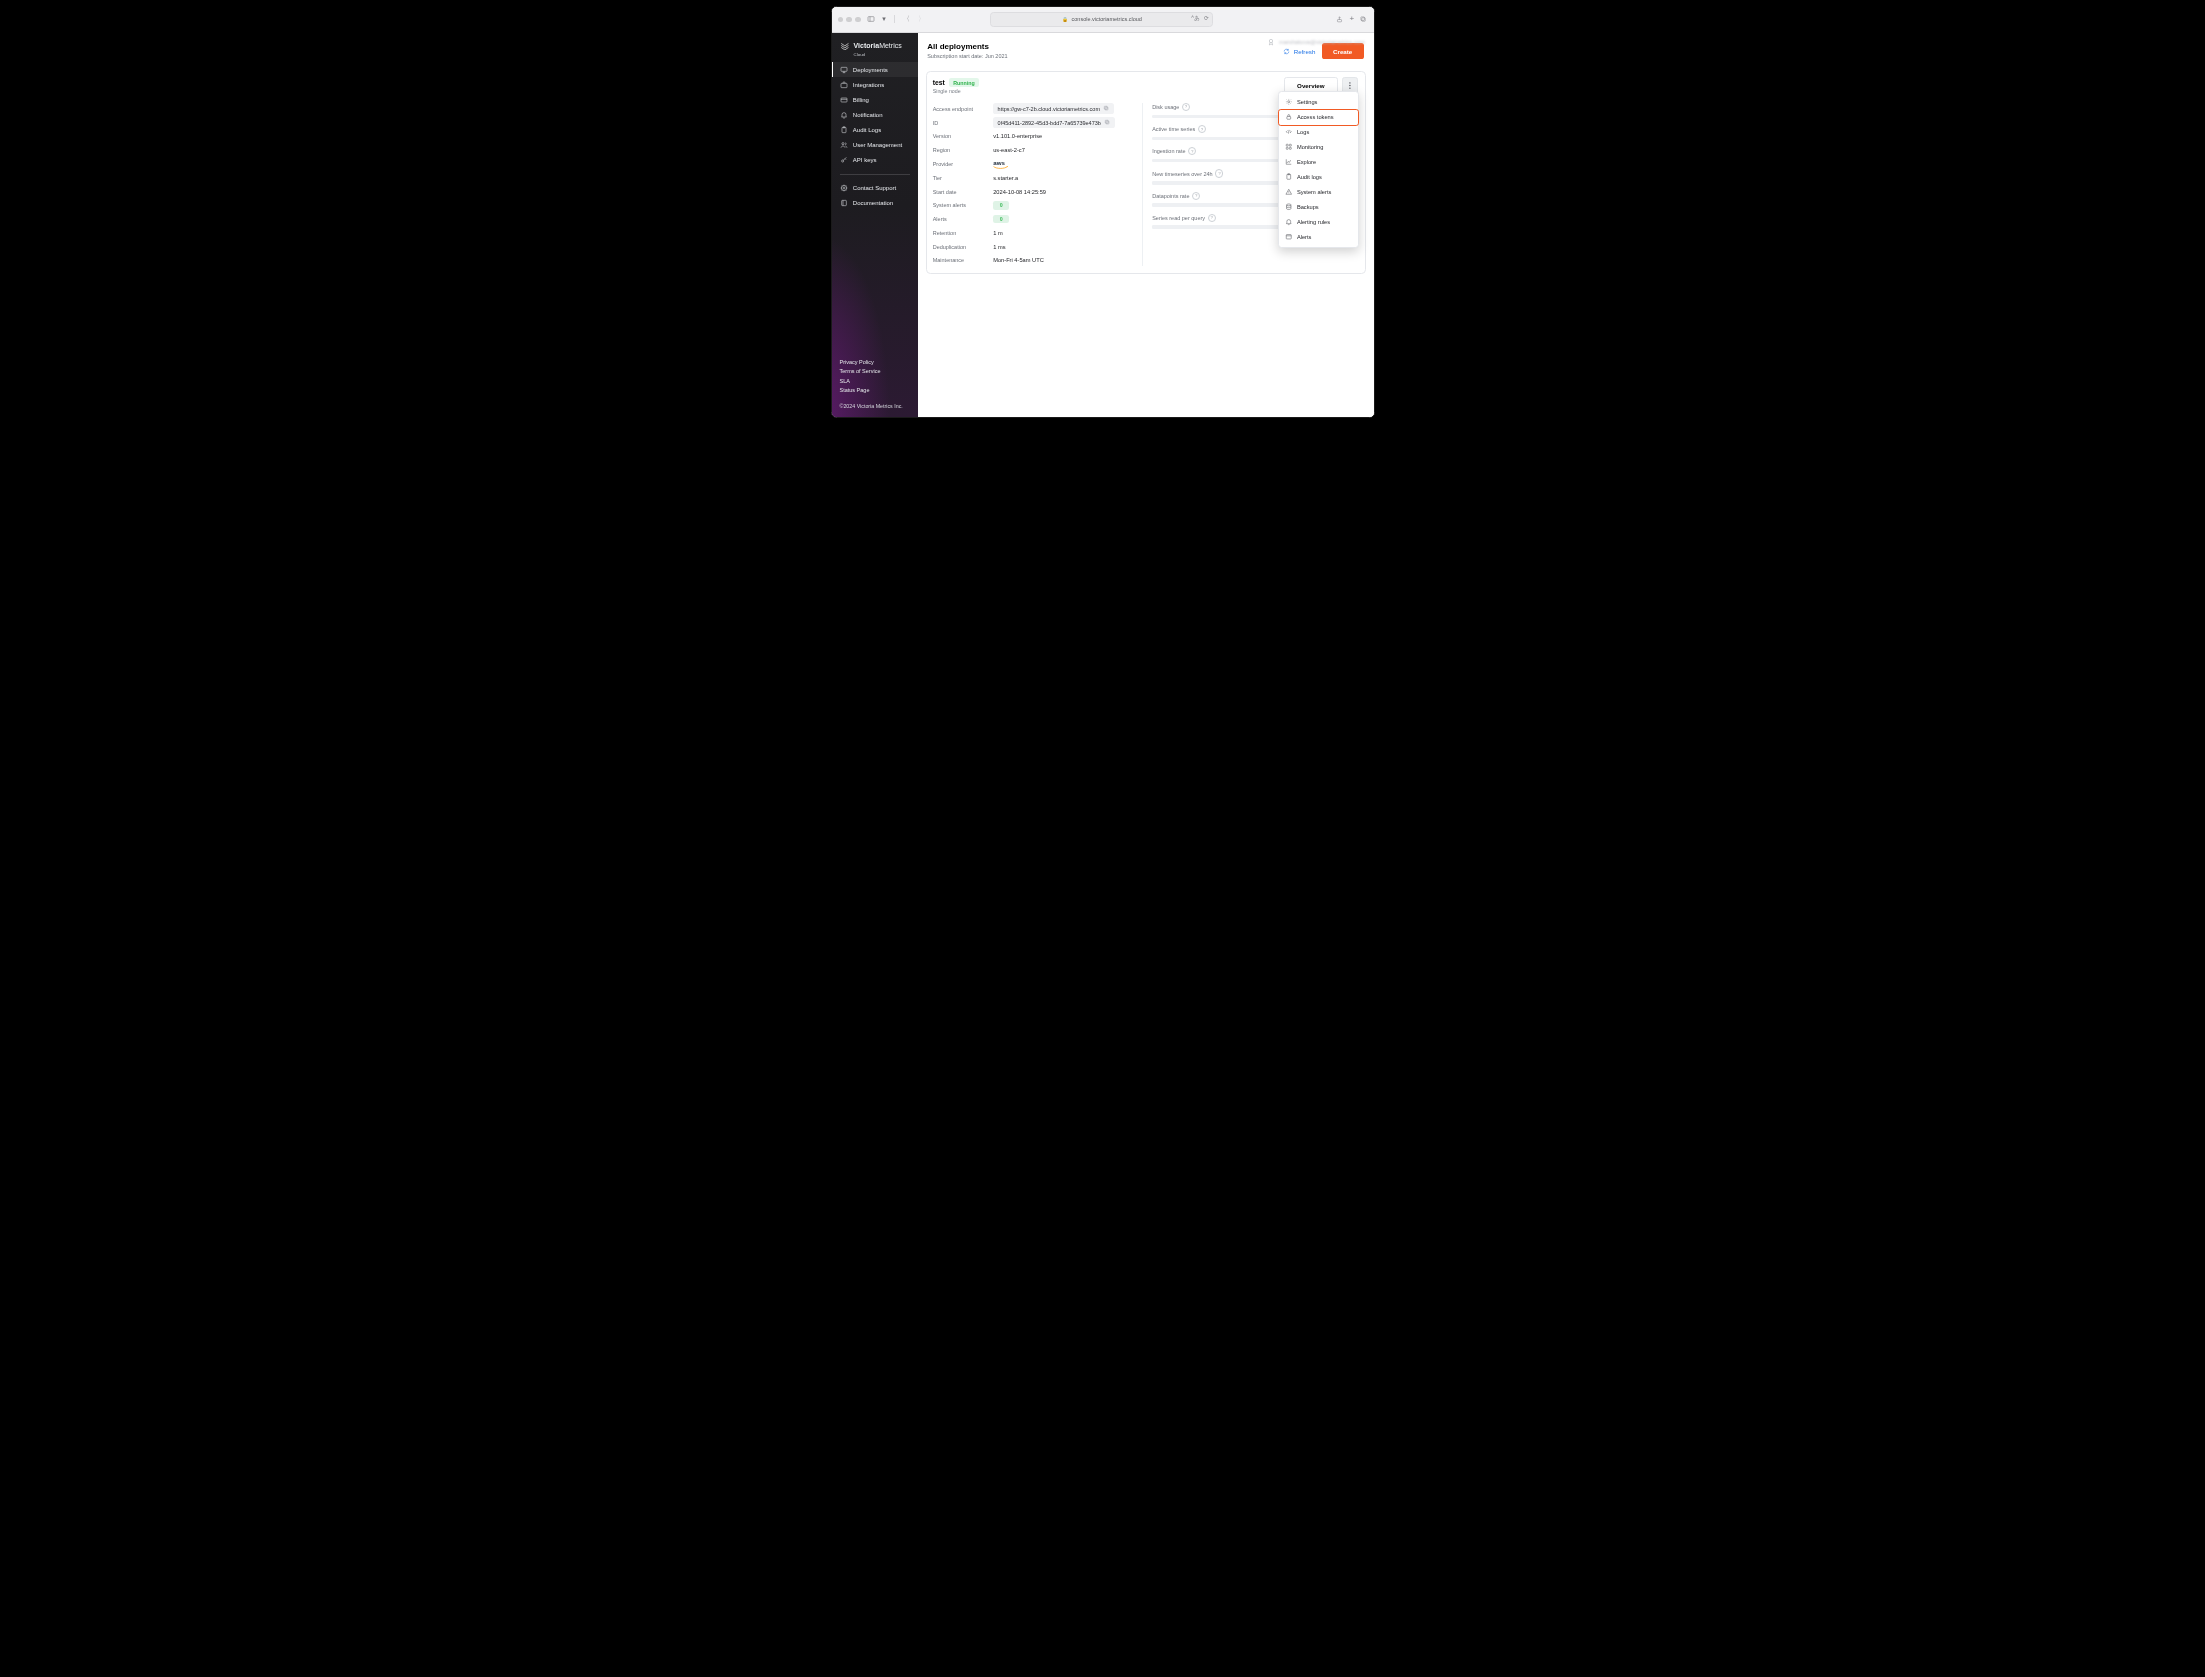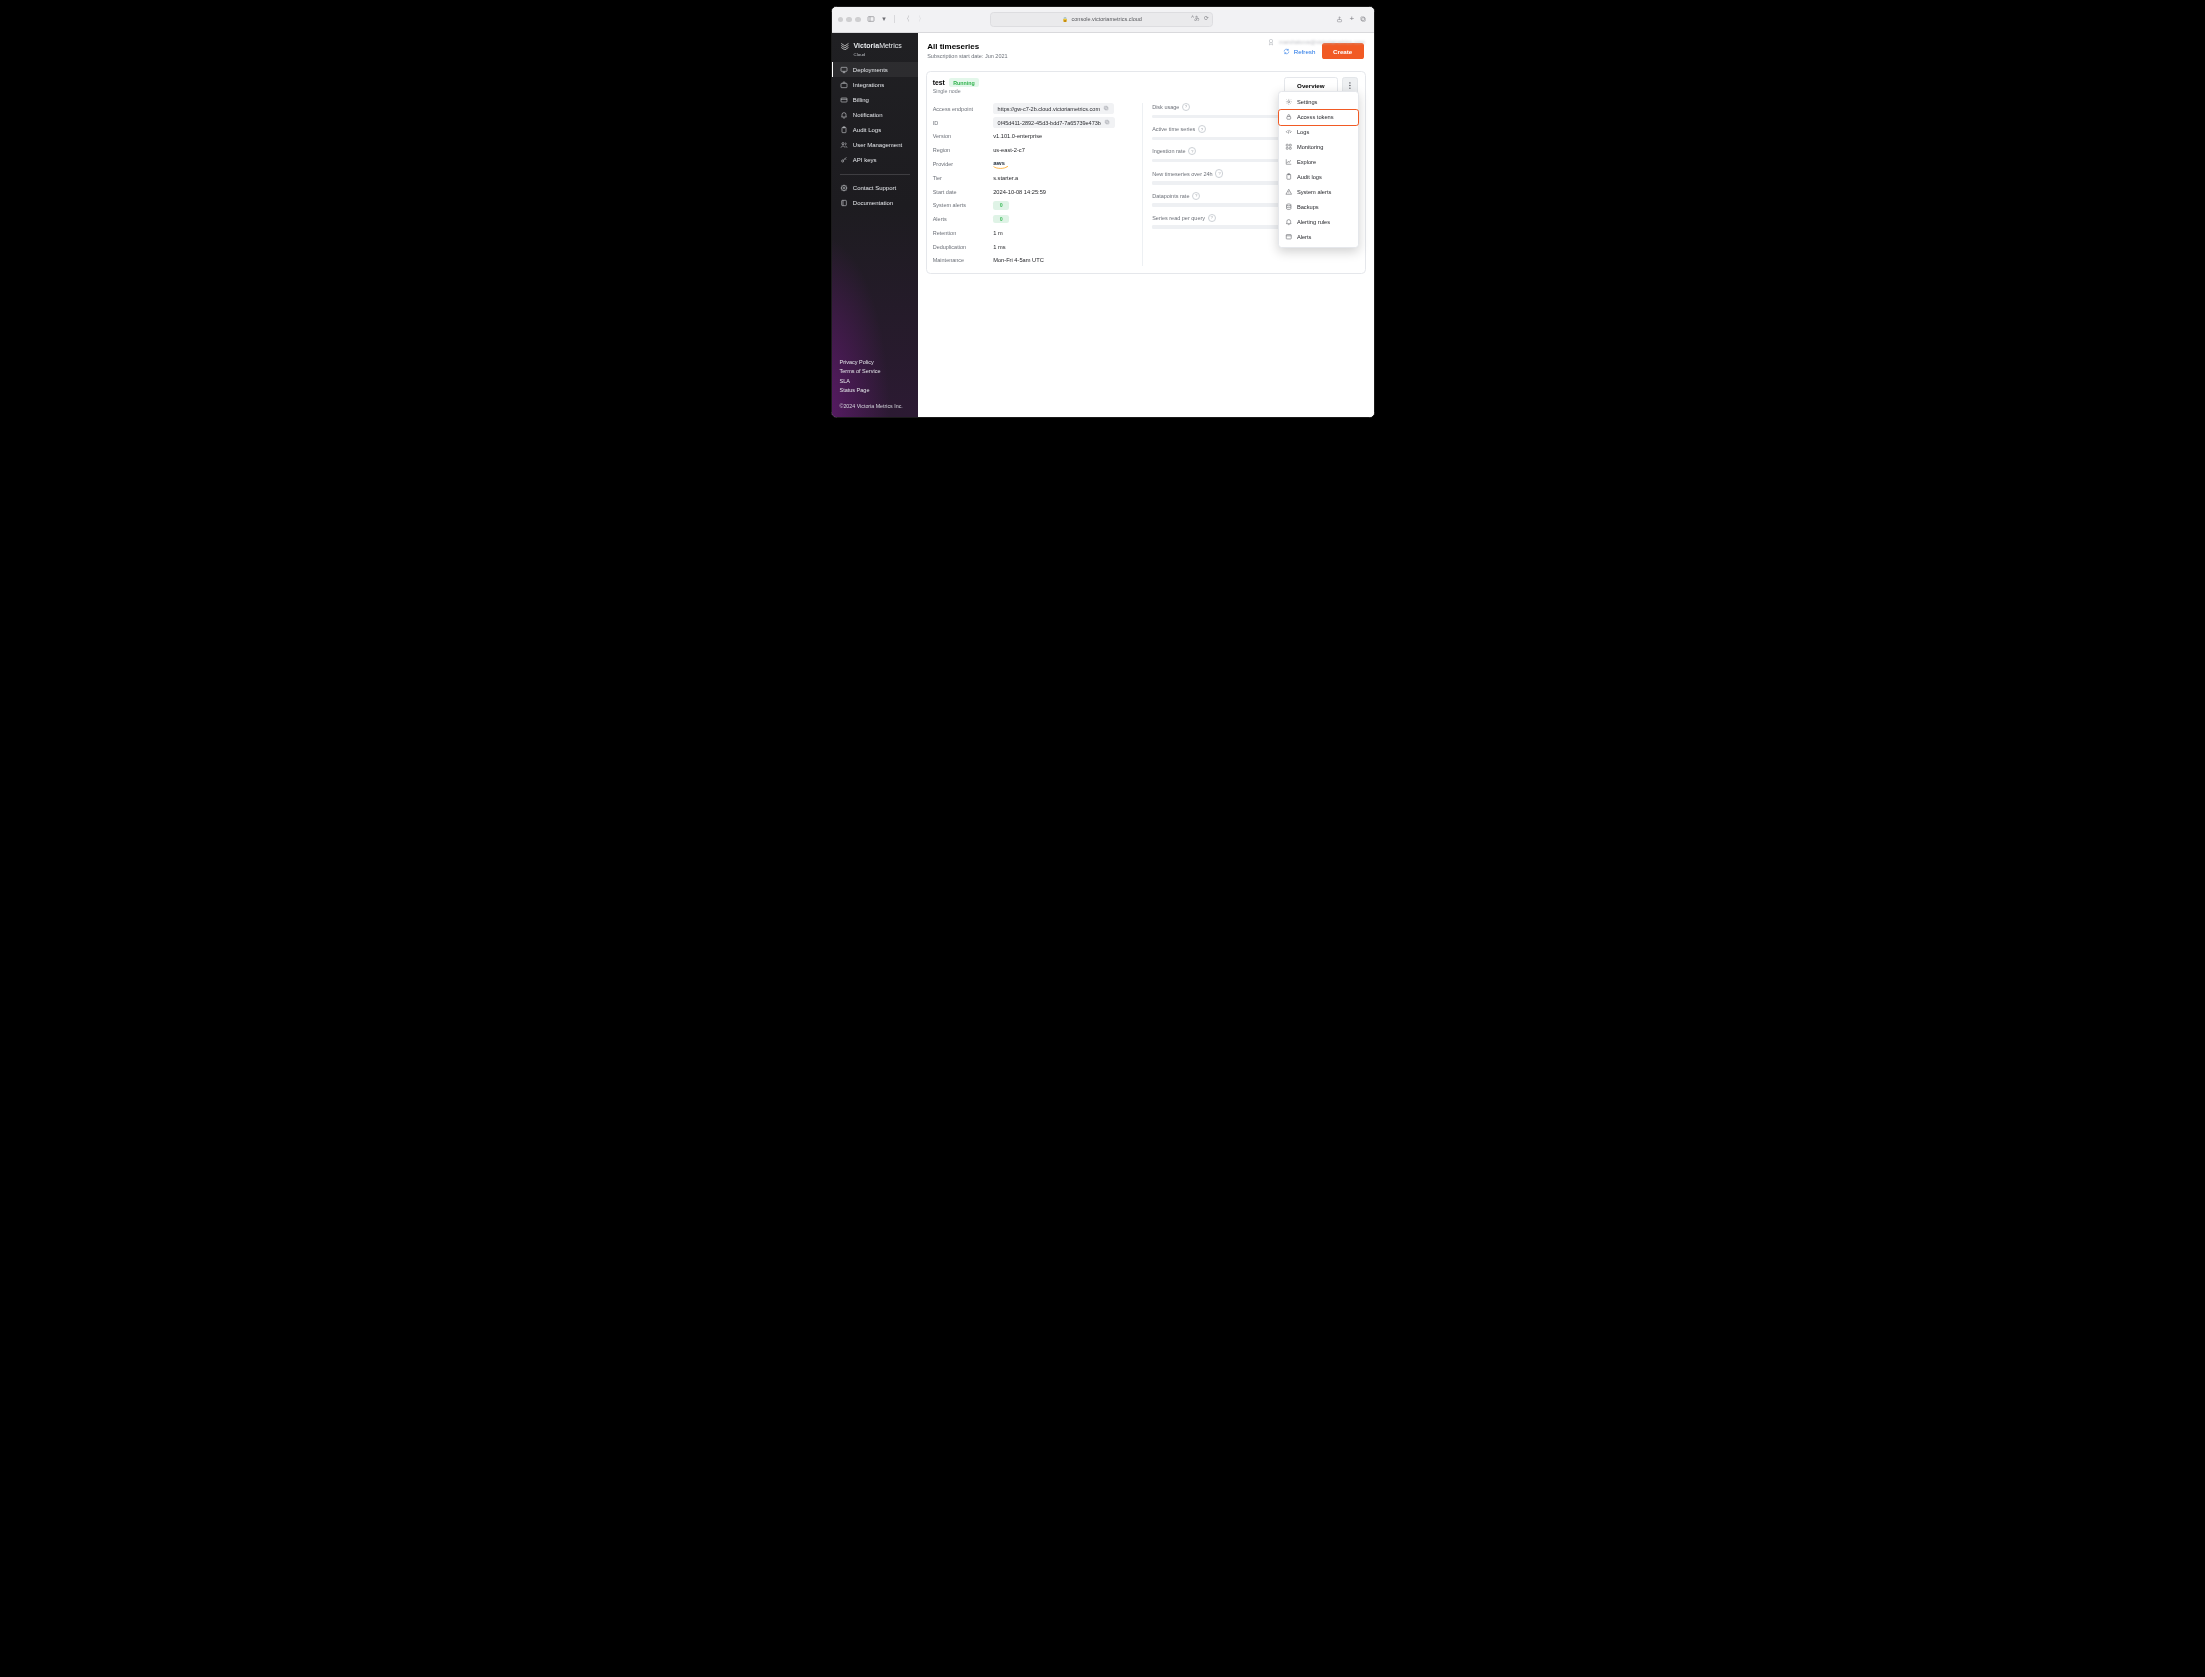--- a/index.html
+++ b/index.html
@@ -400,21 +400,21 @@
         <span>
             <svg width="8" height="8" viewBox="0 0 18 18">
               <use href="#i-award"></use>
             </svg>
           </span>
         <span class="blurname">marshakova@victoriametrics.com</span>
       </div>
 
       <div class="page-head">
         <div>
-          <h1>All timeseries</h1>
+          <h1>All deployments</h1>
           <div class="sub">
             <span>Subscription start date: </span><span>Jun 2021</span>
           </div>
         </div>
         <div class="head-actions">
           <div class="refresh">
             <svg width="7" height="7" viewBox="0 0 16 16">
                 <use href="#i-refresh"></use>
               </svg>
             <span>Refresh</span>

